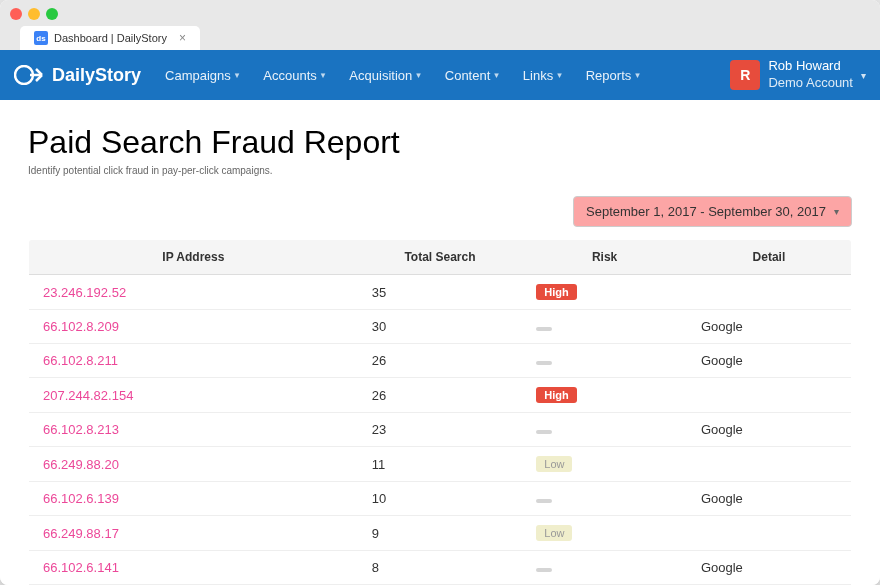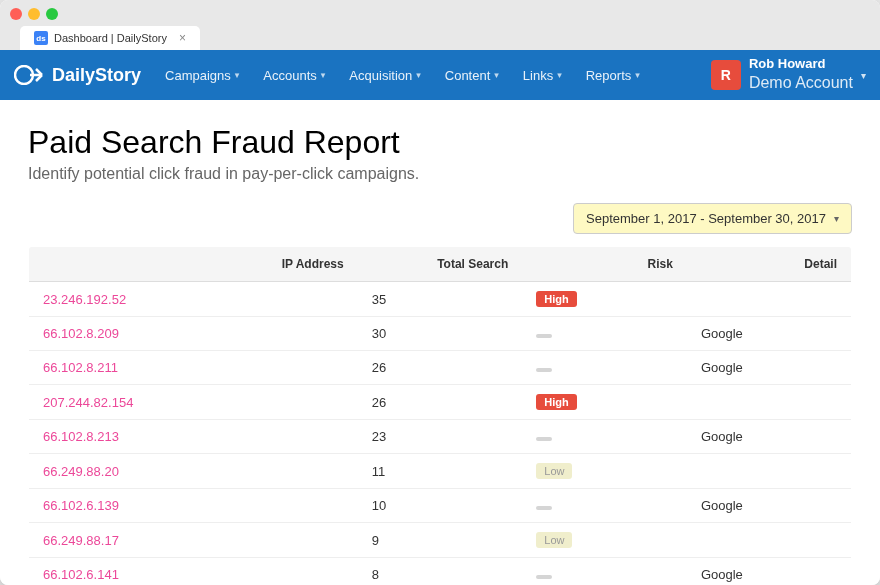--- a/index.html
+++ b/index.html
@@ -151,25 +151,25 @@
       font-weight: bold;
     }
 
     .user-info {
       color: white;
       line-height: 1.3;
     }
 
     .user-name {
       font-size: 13px;
-      font-weight: 700;
+      font-weight: 400;
     }
 
     .user-account {
-      font-size: 16px;
+      font-size: 13px;
       opacity: 0.85;
     }
 
     .user-caret {
       color: rgba(255,255,255,0.8);
       font-size: 10px;
     }
 
     
     .main-content {
@@ -180,38 +180,38 @@
     }
 
     .page-title {
       font-size: 32px;
       font-weight: 400;
       color: #000000;
       margin-bottom: 4px;
     }
 
     .page-subtitle {
-      font-size: 16px;
+      font-size: 10px;
       color: #666;
       margin-bottom: 20px;
     }
 
     .date-range-container {
       display: flex;
       justify-content: flex-end;
       margin-bottom: 12px;
     }
 
     .date-range-picker {
       border: 1px solid #ccc;
       border-radius: 4px;
       padding: 7px 12px;
       font-size: 13px;
       color: #333;
-      background: #fef9c3;
+      background: #fca5a5;
       display: flex;
       align-items: center;
       gap: 8px;
       cursor: pointer;
     }
 
     .date-range-picker .caret {
       color: #666;
       font-size: 10px;
     }
@@ -221,21 +221,21 @@
       width: 100%;
       border-collapse: collapse;
       border: 1px solid #ddd;
       border-radius: 4px;
       overflow: hidden;
     }
 
     .data-table th {
       background: #f5f5f5;
       padding: 10px 14px;
-      text-align: right;
+      text-align: center;
       font-size: 12px;
       font-weight: 600;
       color: #333;
       border-bottom: 1px solid #ddd;
     }
 
     .data-table td {
       padding: 9px 14px;
       font-size: 13px;
       color: #333;

